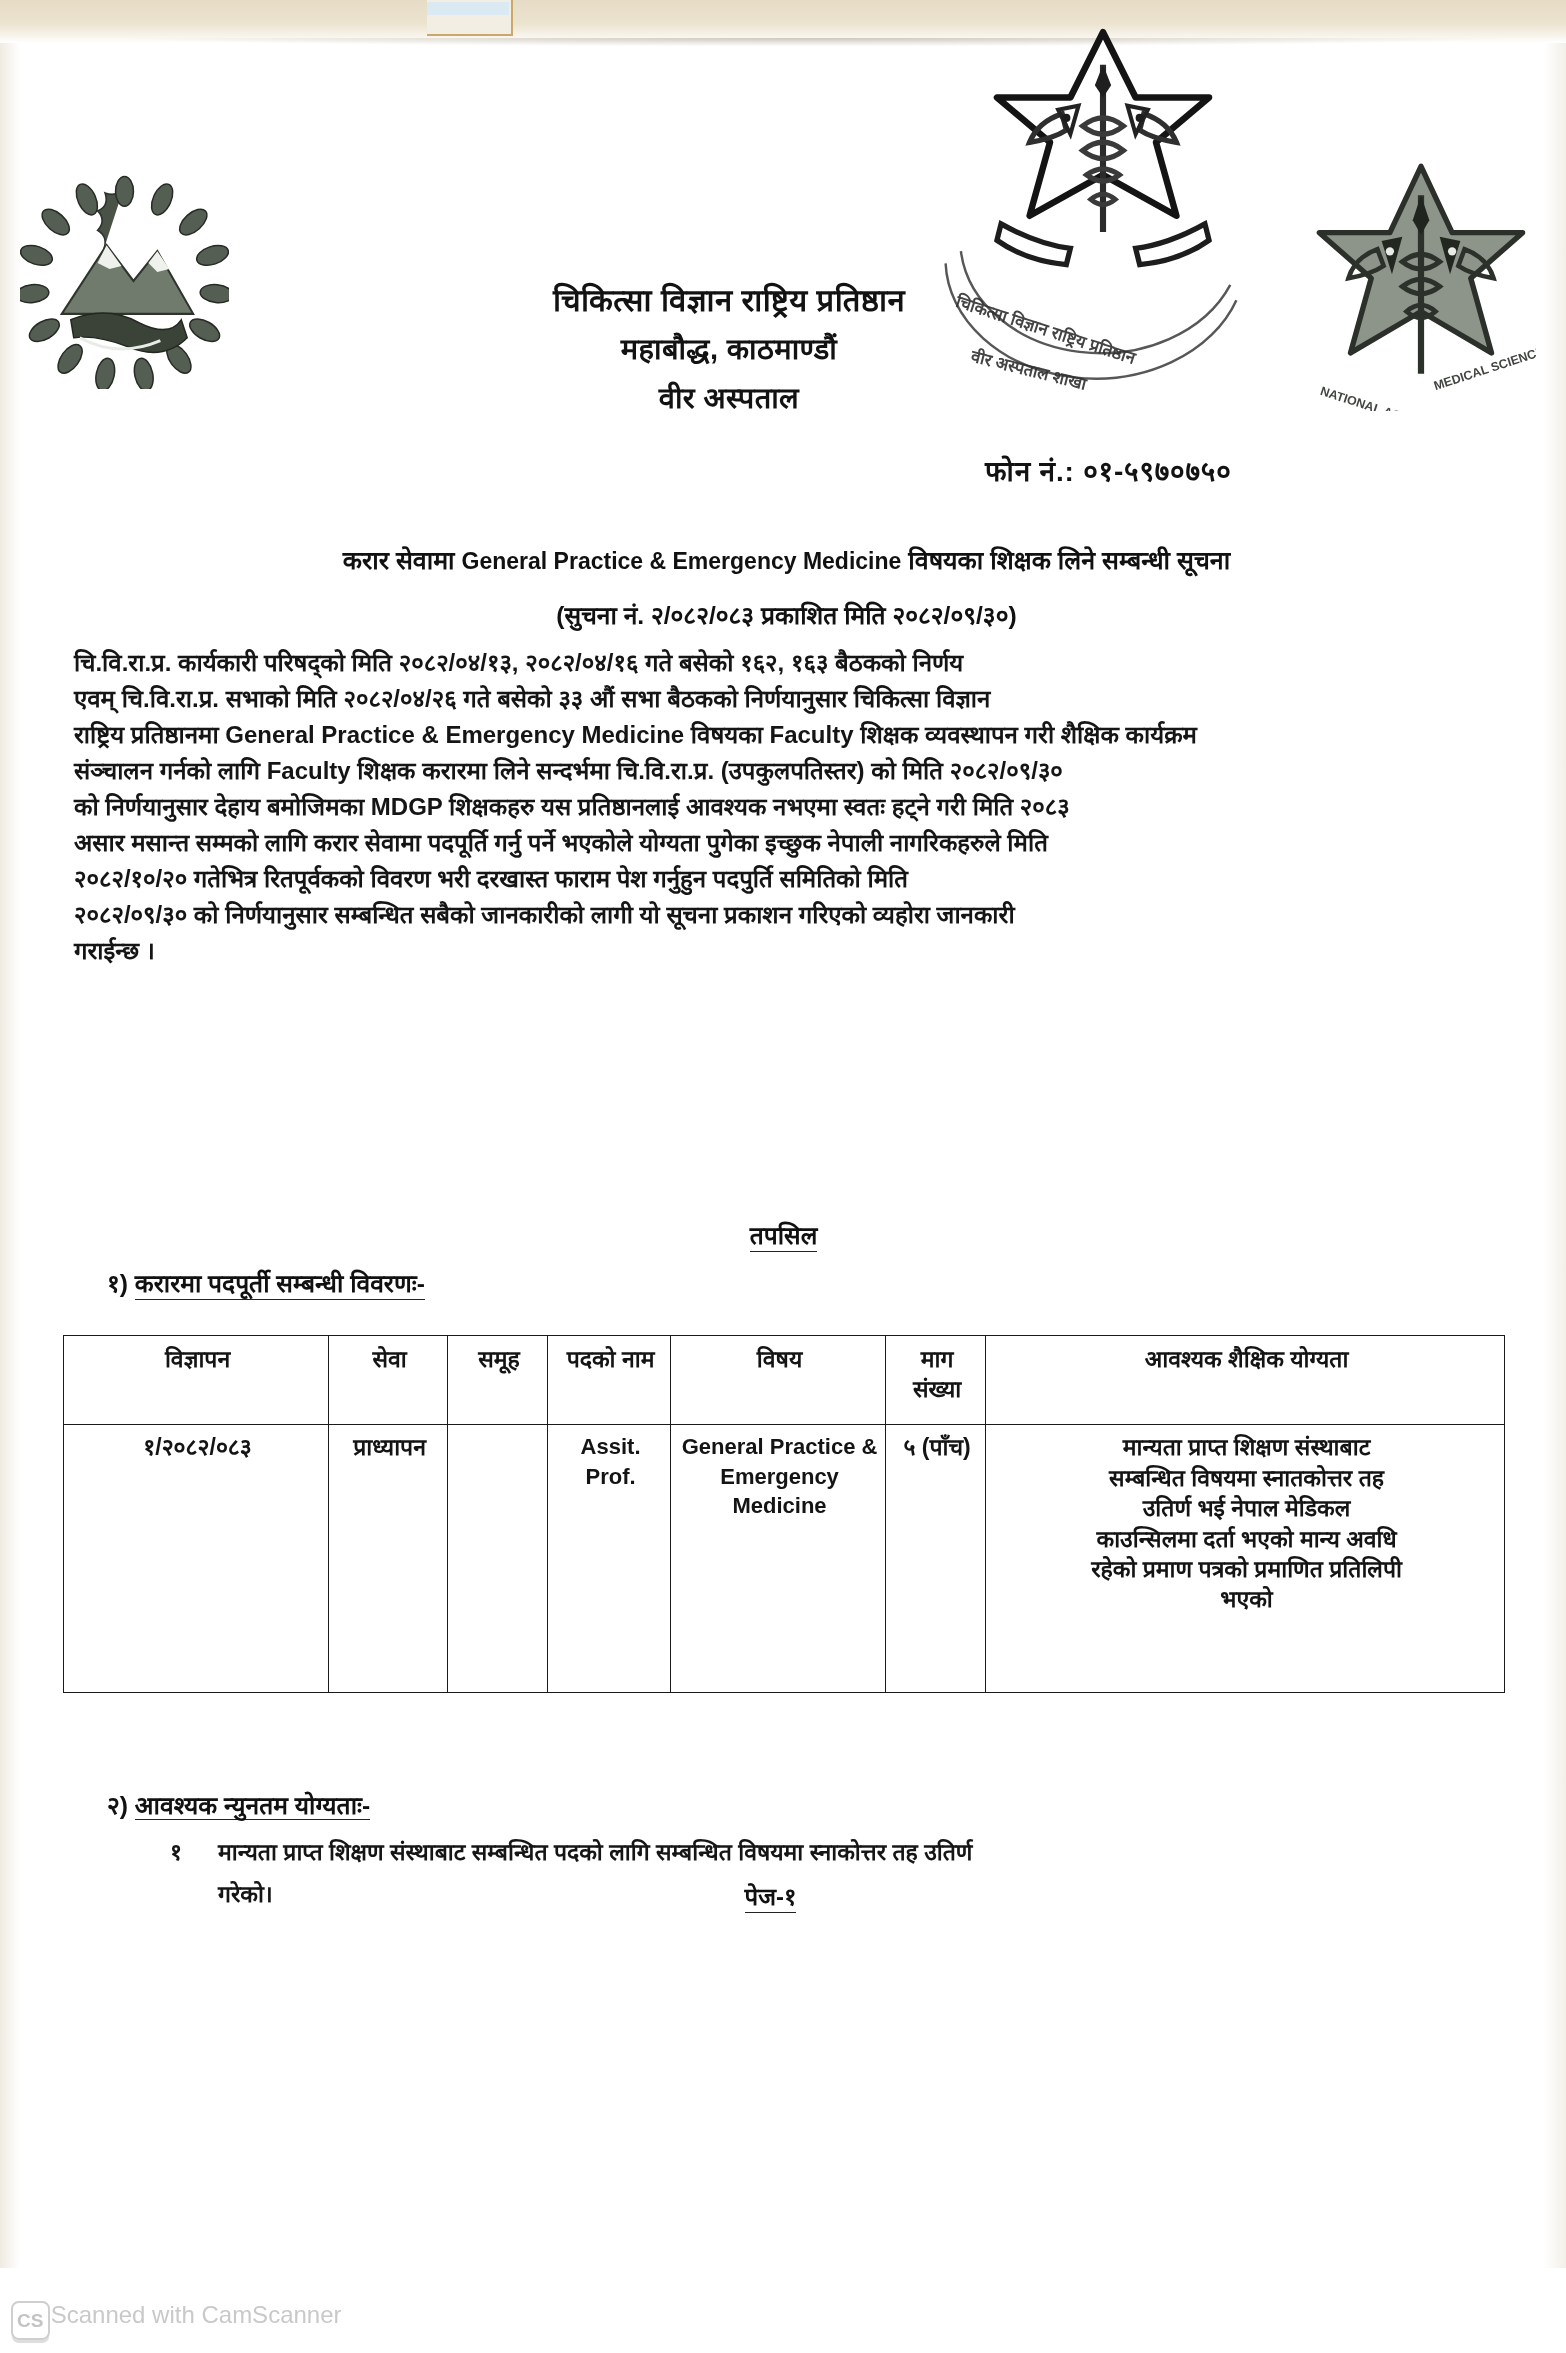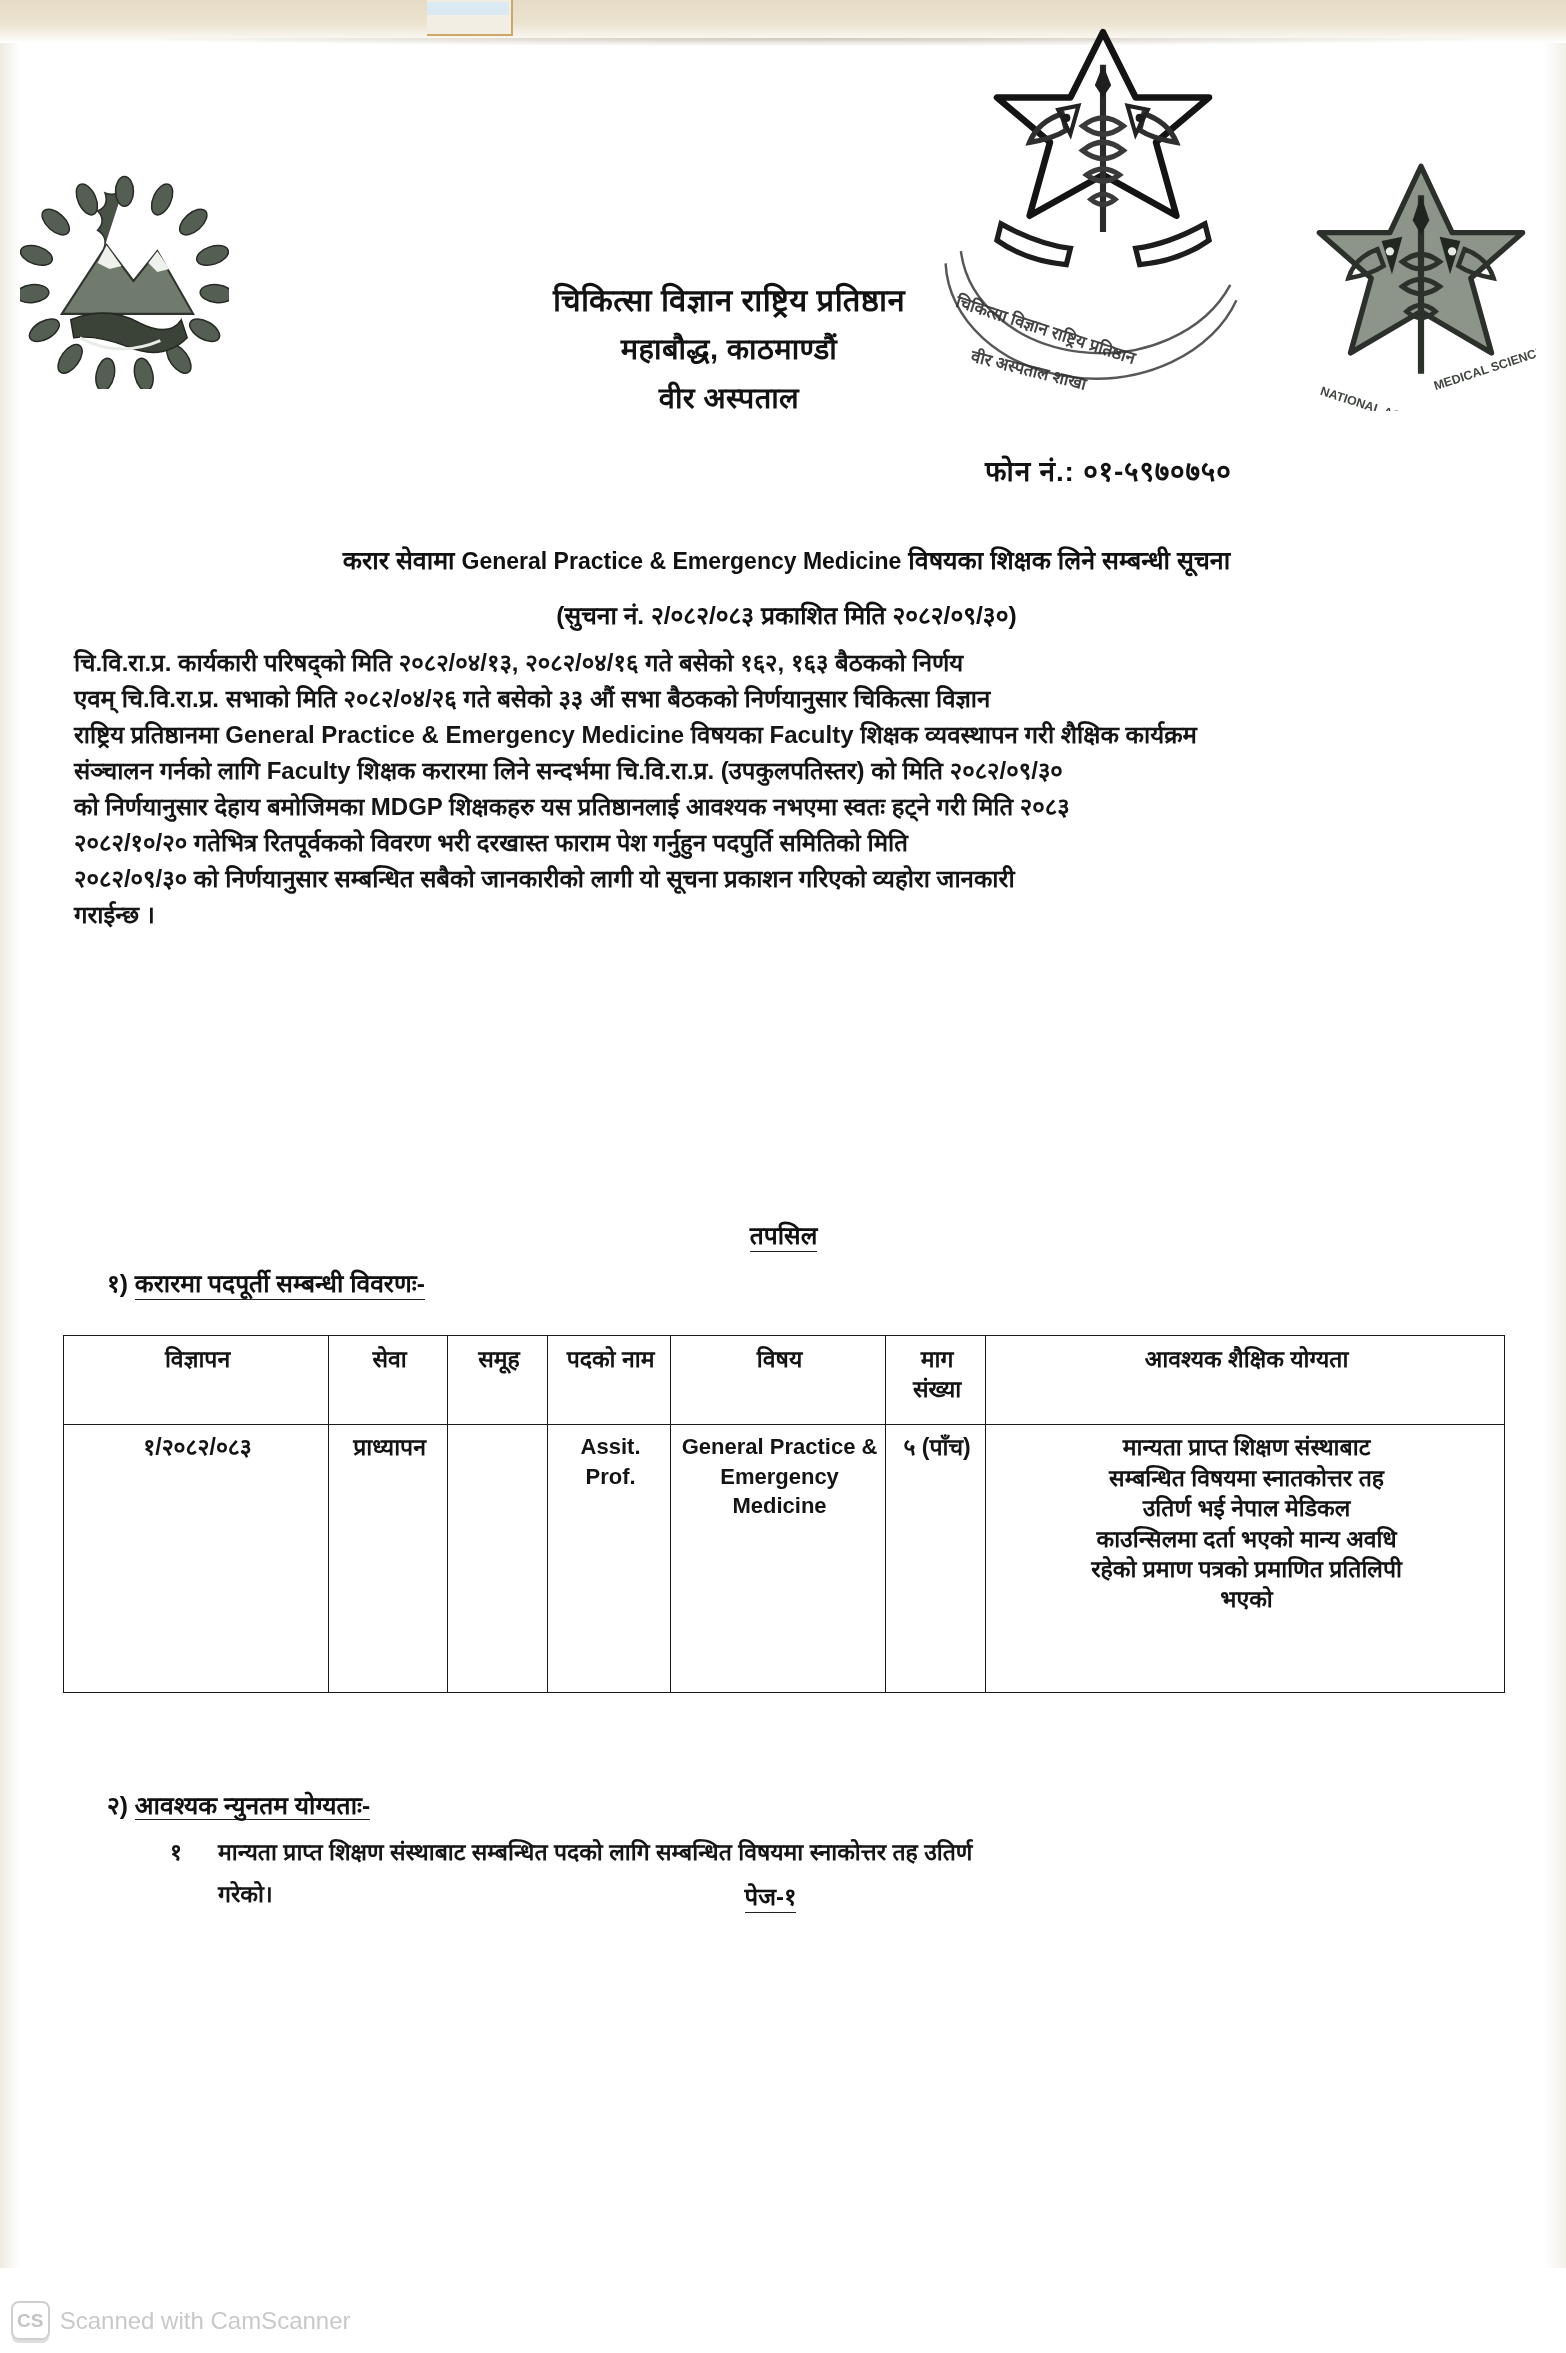--- a/index.html
+++ b/index.html
@@ -249,22 +249,21 @@
     font-weight:700;
     color:#111;
   }
   .page-footer span{ border-bottom:1.5px solid #222; padding-bottom:1.5px; }
 
   
   .camscanner{
     position:absolute;
     left:10.7px; bottom:14px;
     display:flex;
-    align-items:center;
-    gap:10px;
+    gap:1px;
   }
   .cs-badge{
     width:35px; height:35px;
     border:2.3px solid #cfcfcf;
     border-radius:7.7px;
     color:#c4c4c4;
     font-size:19px;
     font-weight:700;
     display:flex;
     align-items:center;
@@ -440,20 +439,23 @@
         <span>एवम् चि.वि.रा.प्र. सभाको मिति २०८२/०४/२६ गते बसेको ३३ औं सभा बैठकको निर्णयानुसार चिकित्सा विज्ञान</span>
       </div>
     <div class="body-line">
         <span>राष्ट्रिय प्रतिष्ठानमा General Practice &amp; Emergency Medicine विषयका Faculty शिक्षक व्यवस्थापन गरी शैक्षिक कार्यक्रम</span>
       </div>
     <div class="body-line">
         <span>संञ्चालन गर्नको लागि Faculty शिक्षक करारमा लिने सन्दर्भमा चि.वि.रा.प्र. (उपकुलपतिस्तर) को मिति २०८२/०९/३०</span>
       </div>
     <div class="body-line">
         <span>को निर्णयानुसार देहाय बमोजिमका MDGP शिक्षकहरु यस प्रतिष्ठानलाई आवश्यक नभएमा स्वतः हट्ने गरी मिति २०८३</span>
+      </div>
+    <div class="body-line">
+        <span>असार मसान्त सम्मको लागि करार सेवामा पदपूर्ति गर्नु पर्ने भएकोले योग्यता पुगेका इच्छुक नेपाली नागरिकहरुले मिति</span>
       </div>
     <div class="body-line">
         <span>२०८२/१०/२० गतेभित्र रितपूर्वकको विवरण भरी दरखास्त फाराम पेश गर्नुहुन पदपुर्ति समितिको मिति</span>
       </div>
     <div class="body-line">
         <span>२०८२/०९/३० को निर्णयानुसार सम्बन्धित सबैको जानकारीको लागी यो सूचना प्रकाशन गरिएको व्यहोरा जानकारी</span>
       </div>
     <div class="body-line last">
         <span>गराईन्छ ।</span>
       </div>

